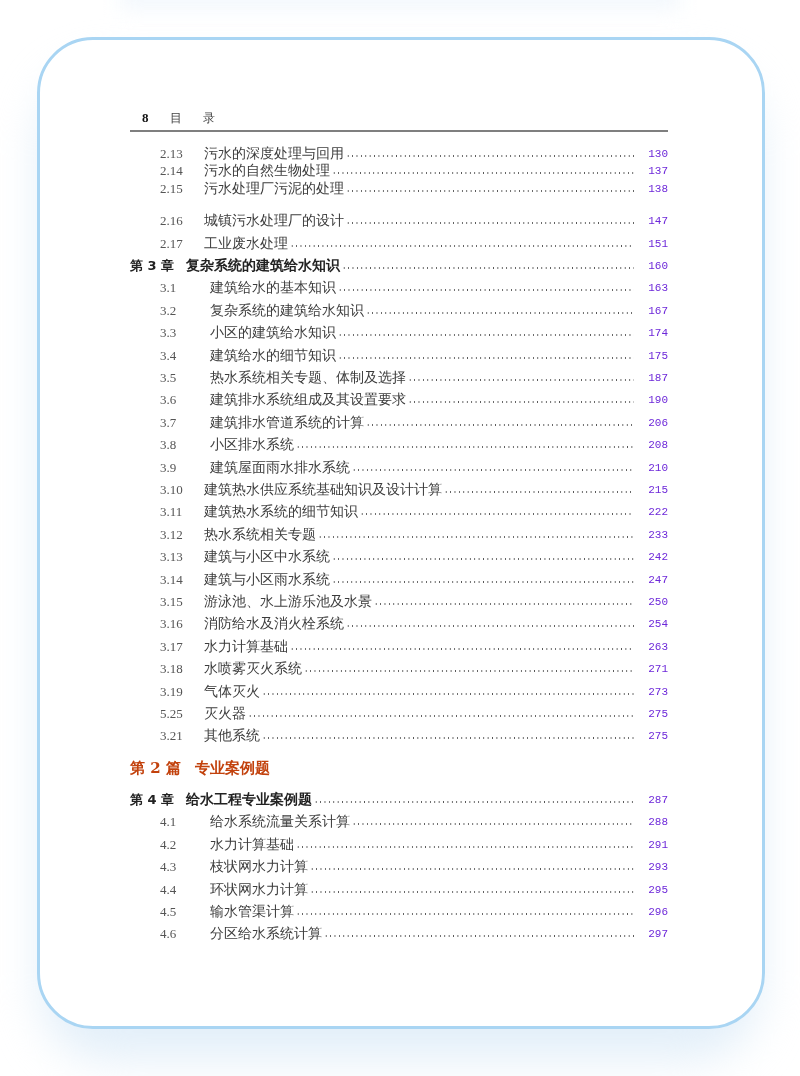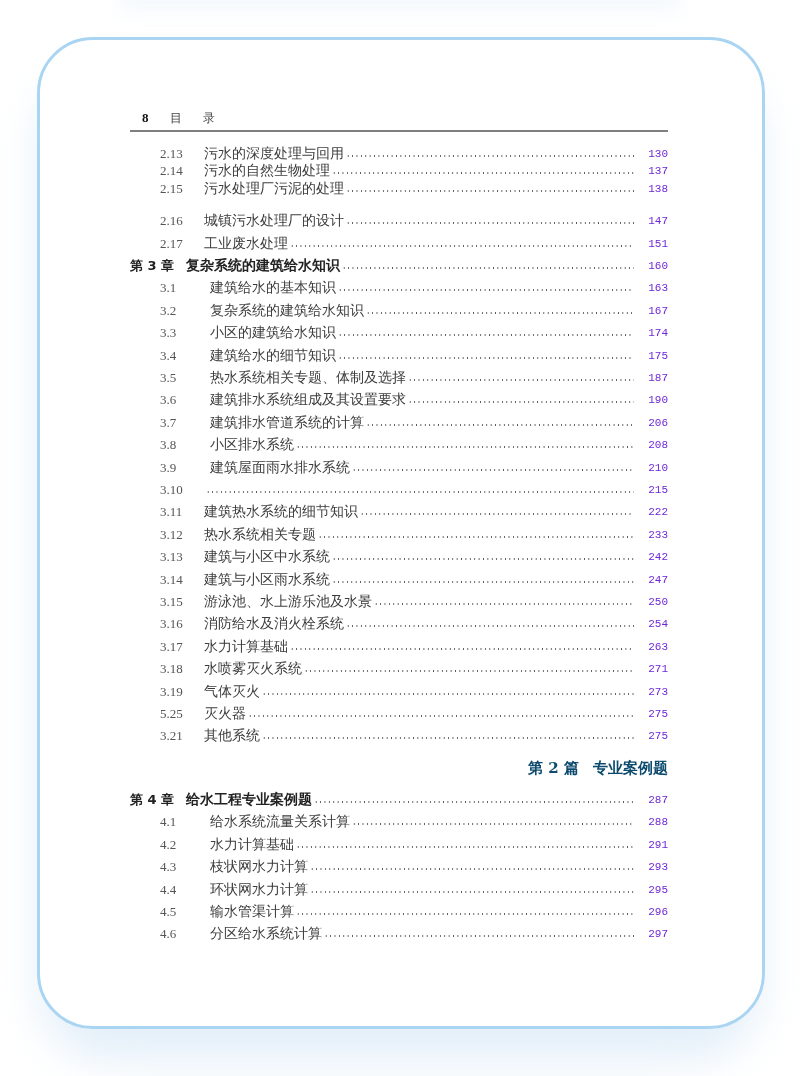--- a/index.html
+++ b/index.html
@@ -69,22 +69,22 @@
   .row .page {
     flex: 0 0 auto; width: 28px; text-align: right;
     font-family: Liberation Mono, monospace; font-size: 11px; color: #6d28d9;
   }
   .row.chapter .chap-label {
     display: inline-block; width: 56px; font-weight: bold;
     font-family: "DejaVu Sans", sans-serif; font-size: 13px; color: #222;
   }
   .row.chapter .title { font-weight: bold; color: #222; }
   .part-heading {
-    position: absolute; left: 0; width: 538px; top: 616px; text-align: right;
-    font-size: 15px; font-weight: bold; color: #0c4a6e;
+    position: absolute; left: 0; width: 538px; top: 616px; text-align: left;
+    font-size: 15px; font-weight: bold; color: #c2410c;
     font-family: "DejaVu Serif", serif;
   }
   .part-heading .gap { display: inline-block; width: 14px; }
 </style>
 </head>
 <body>
 
 <div class="top-glow"></div>
 <div class="shadow"></div>
 <div class="card"></div>
@@ -185,20 +185,21 @@
     <span class="page">208</span>
   </div>
   <div class="row" style="top:313.6px">
     <span class="sec-num">3.9</span>
     <span class="title">建筑屋面雨水排水系统</span>
     <span class="leader"></span>
     <span class="page">210</span>
   </div>
   <div class="row sub2" style="top:336px">
     <span class="sec-num">3.10</span>
+    <span class="title">建筑热水供应系统基础知识及设计计算</span>
     <span class="leader"></span>
     <span class="page">215</span>
   </div>
   <div class="row sub2" style="top:358.4px">
     <span class="sec-num">3.11</span>
     <span class="title">建筑热水系统的细节知识</span>
     <span class="leader"></span>
     <span class="page">222</span>
   </div>
   <div class="row sub2" style="top:380.8px">

